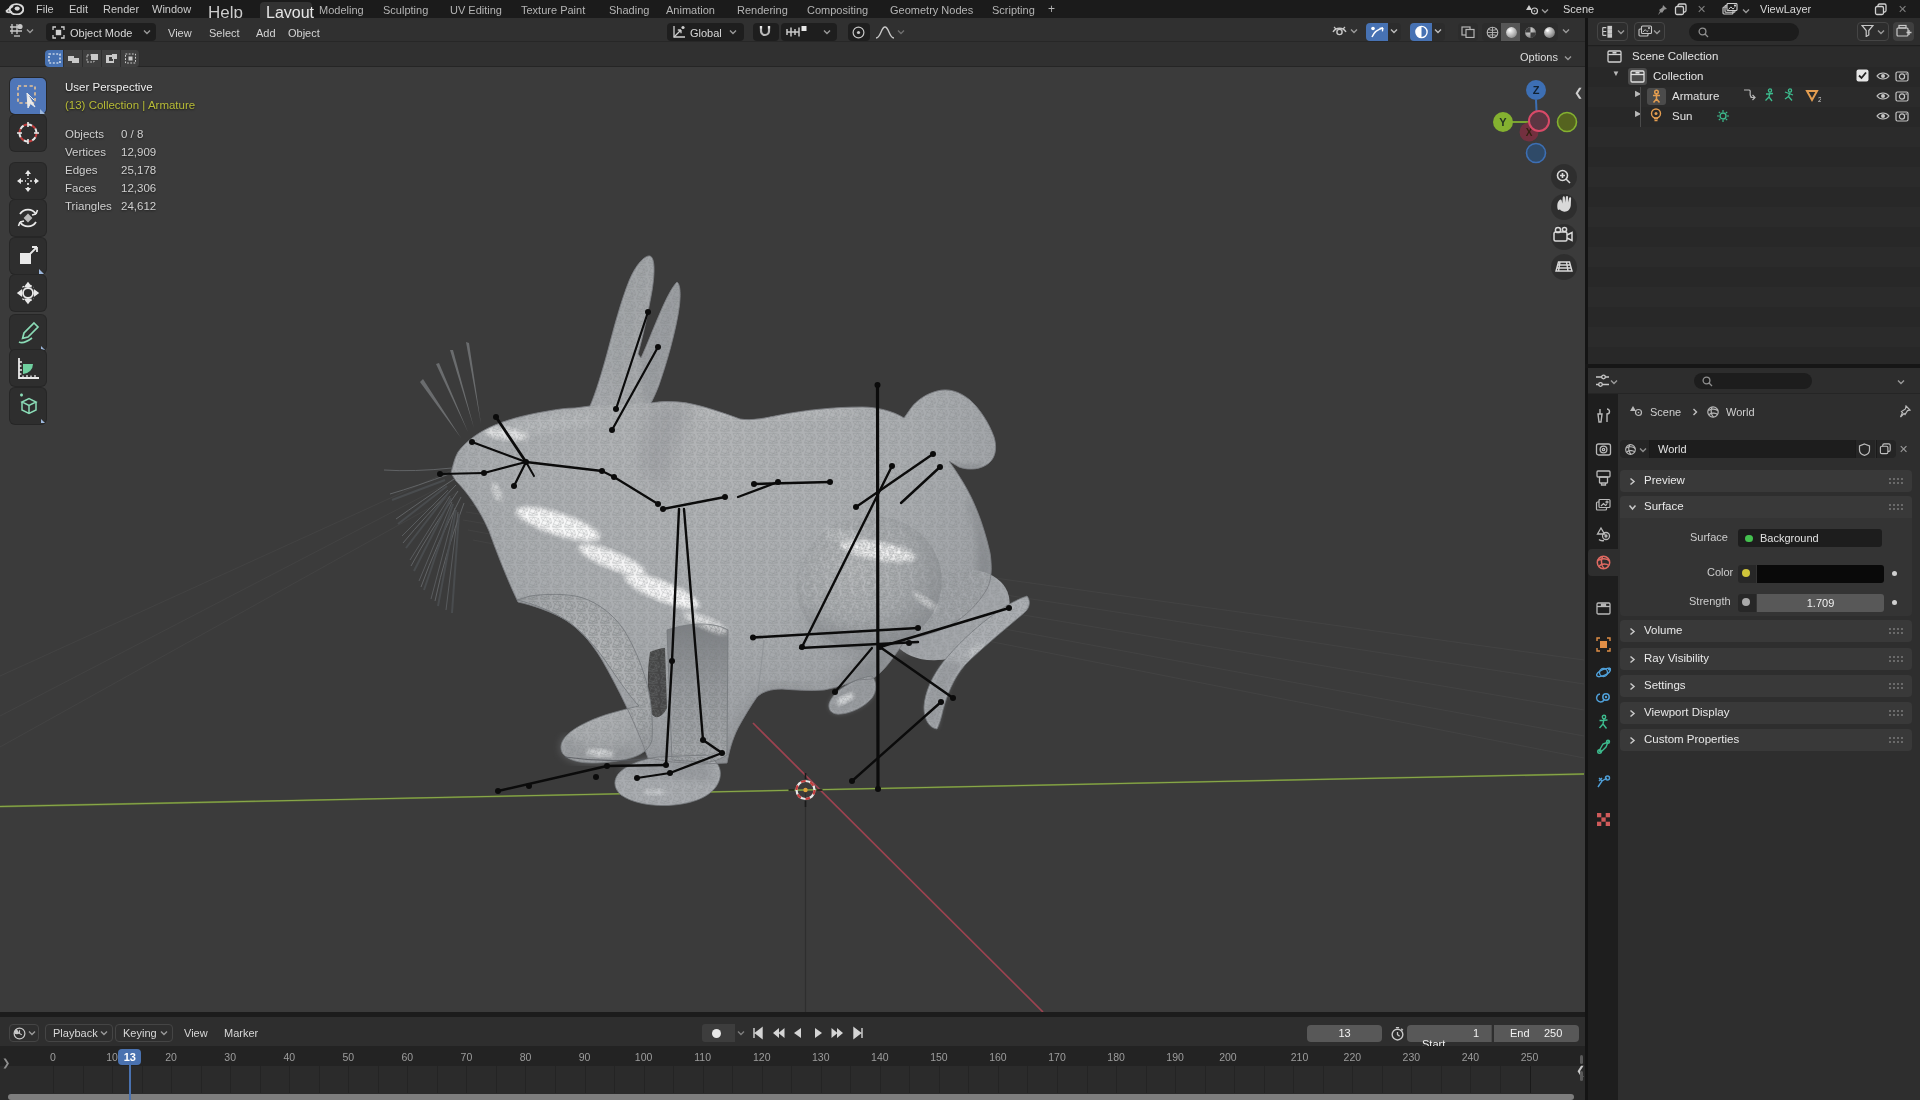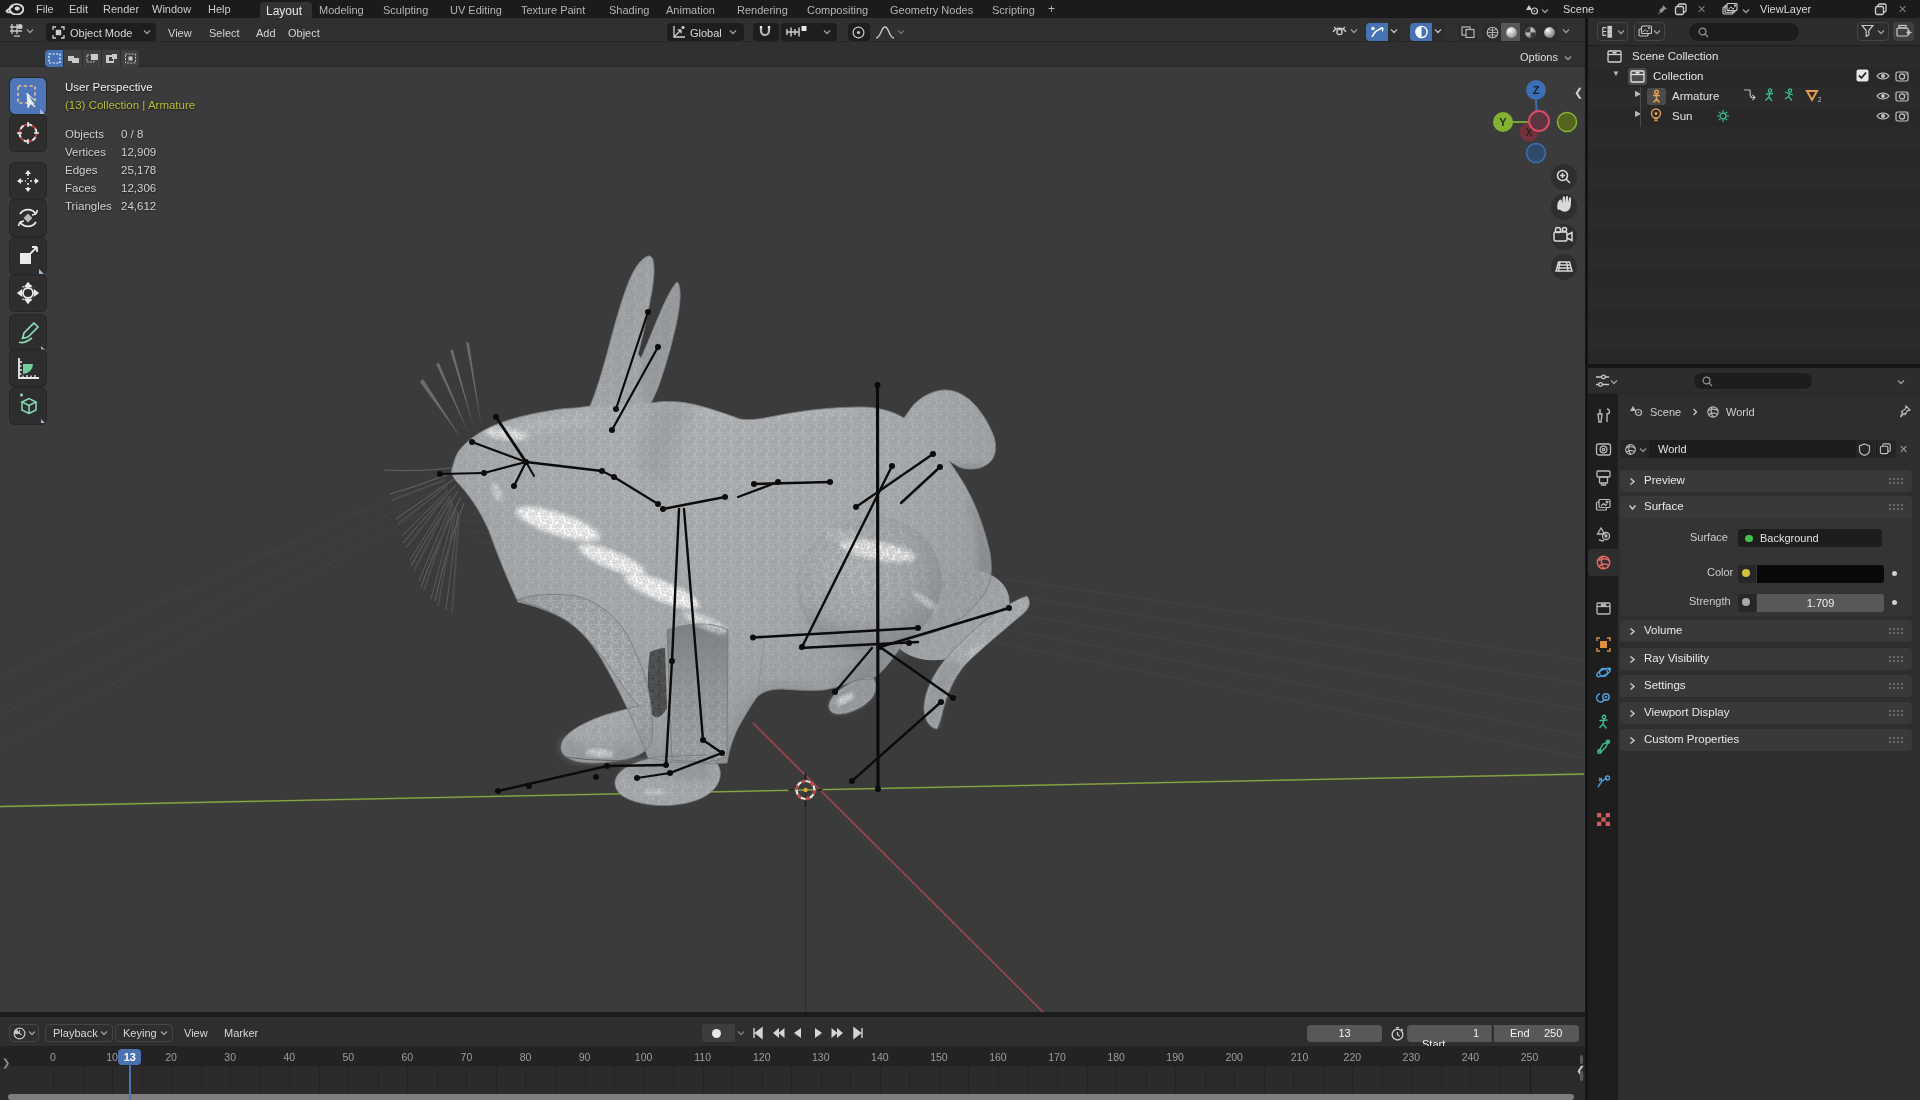--- a/index.html
+++ b/index.html
@@ -10,23 +10,23 @@
 <div class="abs" style="left:0;top:0;width:1920px;height:18px;background:#1b1b1b;"></div>
 <svg class="abs" style="left:5px;top:3px" width="19" height="12" viewBox="0 0 19 12">
 <ellipse cx="11.5" cy="6.3" rx="6.8" ry="5.2" fill="none" stroke="#d8d8d8" stroke-width="1.9"></ellipse>
 <ellipse cx="12.2" cy="5.6" rx="2.6" ry="2.1" fill="#d8d8d8"></ellipse>
 <path d="M1 8.2 L8 3 M1 8.2 C3 9.8 5.5 9.5 7 8.5" stroke="#d8d8d8" stroke-width="1.8" fill="none"></path>
 </svg>
 <div class="abs txt" style="left:36px;top:3px;font-size:11px;color:#cccccc">File</div>
 <div class="abs txt" style="left:69px;top:3px;font-size:11px;color:#cccccc">Edit</div>
 <div class="abs txt" style="left:103px;top:3px;font-size:11px;color:#cccccc">Render</div>
 <div class="abs txt" style="left:152px;top:3px;font-size:11px;color:#cccccc">Window</div>
-<div class="abs txt" style="left:208px;top:3px;font-size:11px;color:#cccccc">Help</div>
+<div class="abs txt" style="left:208px;top:3px;font-size:17px;color:#cccccc">Help</div>
 <div class="abs" style="left:260px;top:2px;width:52px;height:16px;background:#323232;border-radius:4px 4px 0 0;"></div>
-<div class="abs" style="left:266px;top:3.5px;font-size:12px;color:#e6e6e6;white-space:nowrap">Layout</div>
+<div class="abs" style="left:266px;top:3.5px;font-size:16px;color:#e6e6e6;white-space:nowrap">Layout</div>
 <div class="abs" style="left:319px;top:3.5px;font-size:11px;color:#b4b4b4;white-space:nowrap">Modeling</div>
 <div class="abs" style="left:383px;top:3.5px;font-size:11px;color:#b4b4b4;white-space:nowrap">Sculpting</div>
 <div class="abs" style="left:450px;top:3.5px;font-size:11px;color:#b4b4b4;white-space:nowrap">UV Editing</div>
 <div class="abs" style="left:521px;top:3.5px;font-size:11px;color:#b4b4b4;white-space:nowrap">Texture Paint</div>
 <div class="abs" style="left:609px;top:3.5px;font-size:11px;color:#b4b4b4;white-space:nowrap">Shading</div>
 <div class="abs" style="left:666px;top:3.5px;font-size:11px;color:#b4b4b4;white-space:nowrap">Animation</div>
 <div class="abs" style="left:737px;top:3.5px;font-size:11px;color:#b4b4b4;white-space:nowrap">Rendering</div>
 <div class="abs" style="left:807px;top:3.5px;font-size:11px;color:#b4b4b4;white-space:nowrap">Compositing</div>
 <div class="abs" style="left:890px;top:3.5px;font-size:11px;color:#b4b4b4;white-space:nowrap">Geometry Nodes</div>
 <div class="abs" style="left:992px;top:3.5px;font-size:11px;color:#b4b4b4;white-space:nowrap">Scripting</div>
@@ -1022,21 +1022,21 @@
 <div class="abs" style="left:628.6px;top:1051px;width:30px;text-align:center;font-size:10.5px;color:#9d9d9d;">100</div>
 <div class="abs" style="left:687.66px;top:1051px;width:30px;text-align:center;font-size:10.5px;color:#9d9d9d;">110</div>
 <div class="abs" style="left:746.7199999999999px;top:1051px;width:30px;text-align:center;font-size:10.5px;color:#9d9d9d;">120</div>
 <div class="abs" style="left:805.78px;top:1051px;width:30px;text-align:center;font-size:10.5px;color:#9d9d9d;">130</div>
 <div class="abs" style="left:864.8399999999999px;top:1051px;width:30px;text-align:center;font-size:10.5px;color:#9d9d9d;">140</div>
 <div class="abs" style="left:923.9px;top:1051px;width:30px;text-align:center;font-size:10.5px;color:#9d9d9d;">150</div>
 <div class="abs" style="left:982.9599999999999px;top:1051px;width:30px;text-align:center;font-size:10.5px;color:#9d9d9d;">160</div>
 <div class="abs" style="left:1042.02px;top:1051px;width:30px;text-align:center;font-size:10.5px;color:#9d9d9d;">170</div>
 <div class="abs" style="left:1101.08px;top:1051px;width:30px;text-align:center;font-size:10.5px;color:#9d9d9d;">180</div>
 <div class="abs" style="left:1160.1399999999999px;top:1051px;width:30px;text-align:center;font-size:10.5px;color:#9d9d9d;">190</div>
-<div class="abs" style="left:1219.2px;top:1051px;width:30px;text-align:center;font-size:10.5px;color:#9d9d9d;">200</div>
+<div class="abs" style="left:1219.2px;top:1051px;width:30px;font-size:10.5px;color:#9d9d9d;">200</div>
 <div class="abs" style="left:1278.26px;top:1051px;width:30px;text-align:right;font-size:10.5px;color:#9d9d9d;">210</div>
 <div class="abs" style="left:1337.32px;top:1051px;width:30px;text-align:center;font-size:10.5px;color:#9d9d9d;">220</div>
 <div class="abs" style="left:1396.3799999999999px;top:1051px;width:30px;text-align:center;font-size:10.5px;color:#9d9d9d;">230</div>
 <div class="abs" style="left:1455.4399999999998px;top:1051px;width:30px;text-align:center;font-size:10.5px;color:#9d9d9d;">240</div>
 <div class="abs" style="left:1514.5px;top:1051px;width:30px;text-align:center;font-size:10.5px;color:#9d9d9d;">250</div>
 <div class="abs" style="left:0;top:1066px;width:1585px;height:27px;background:#2b2b2b;"></div>
 <div class="abs" style="left:53.0px;top:1066px;width:1px;height:27px;background:#242424;"></div>
 <div class="abs" style="left:82.53px;top:1066px;width:1px;height:27px;background:#242424;"></div>
 <div class="abs" style="left:112.06px;top:1066px;width:1px;height:27px;background:#242424;"></div>
 <div class="abs" style="left:141.58999999999997px;top:1066px;width:1px;height:27px;background:#242424;"></div>

